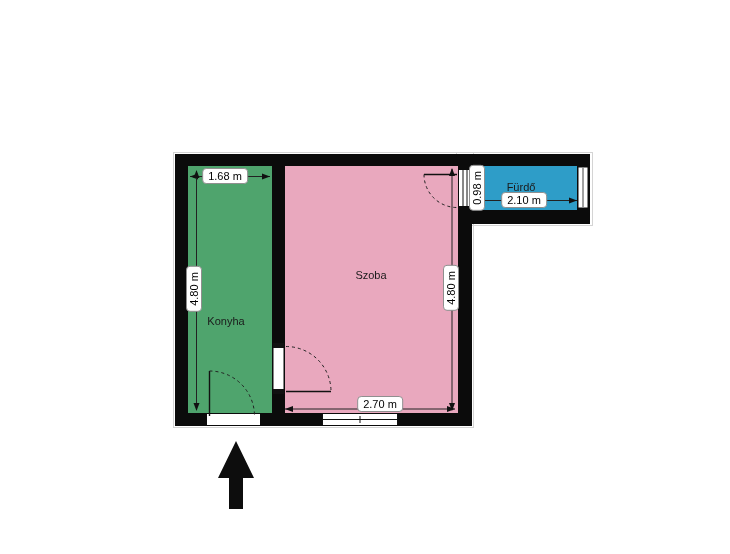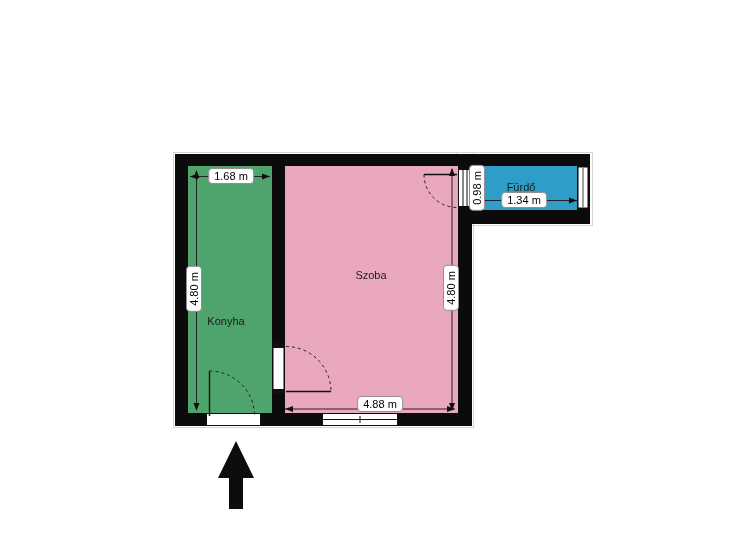--- a/index.html
+++ b/index.html
@@ -111,20 +111,20 @@
 
     <g>
       <polygon points="236,441 254,478 243,478 243,509 229,509 229,478 218,478" fill="#0d0d0d"></polygon>
     </g>
   </svg>
 
   <div class="roomlabel" style="left:226px;top:289px;margin-top:32px;">Konyha</div>
   <div class="roomlabel" style="left:371px;top:275px;">Szoba</div>
   <div class="roomlabel" style="left:521px;top:187px;">Fürdő</div>
 
-  <div class="dim" style="left:231px;top:176px;">1.68 m</div>
+  <div class="dim" style="left:225px;top:176px;">1.68 m</div>
   <div class="dim v" style="left:194px;top:289px;">4.80 m</div>
-  <div class="dim" style="left:380px;top:404px;">4.88 m</div>
+  <div class="dim" style="left:380px;top:404px;">2.70 m</div>
   <div class="dim v" style="left:451px;top:288px;">4.80 m</div>
-  <div class="dim" style="left:524px;top:200px;">1.34 m</div>
+  <div class="dim" style="left:524px;top:200px;">2.10 m</div>
   <div class="dim v" style="left:477px;top:188px;">0.98 m</div>
 
 </div>
 
 </body></html>

